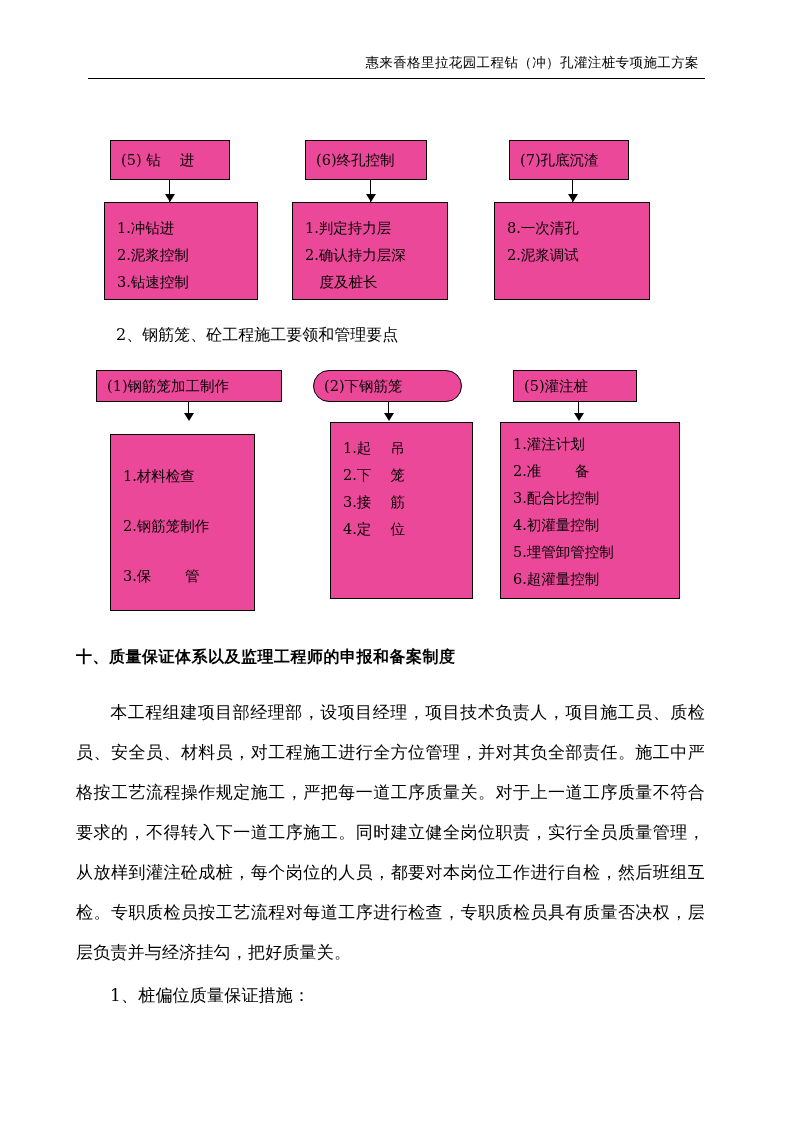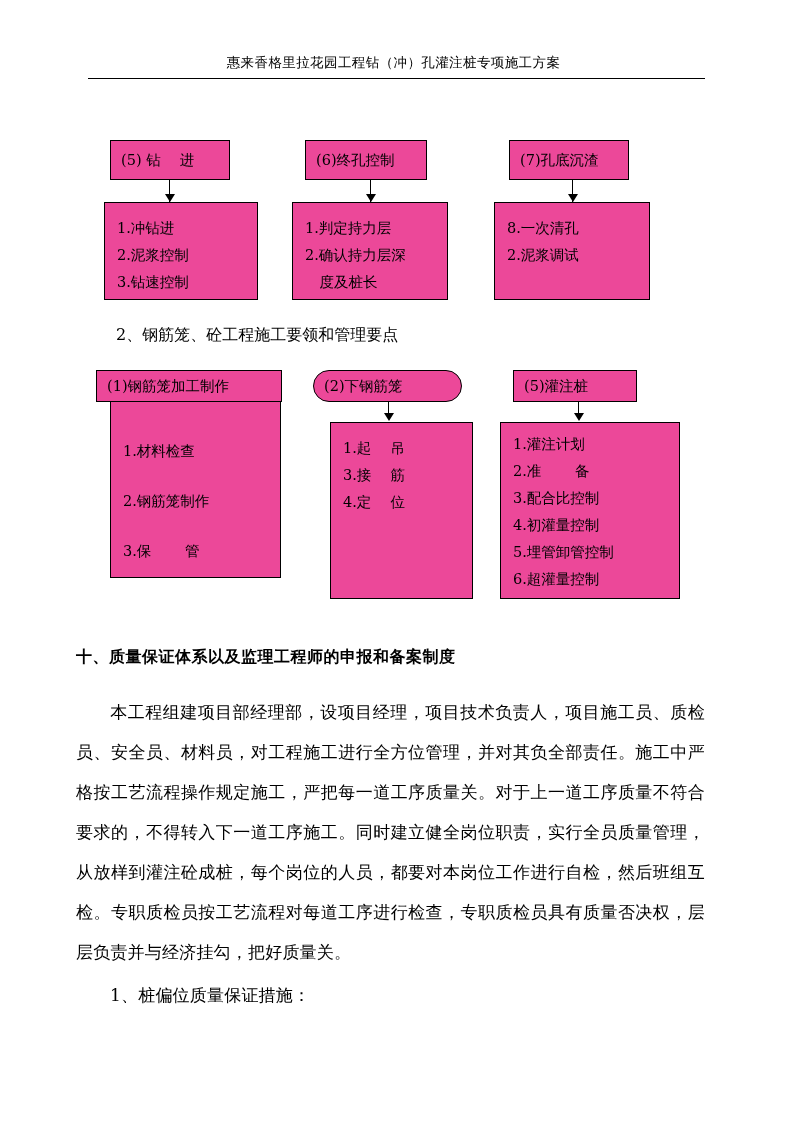--- a/index.html
+++ b/index.html
@@ -21,21 +21,21 @@
 
   
   .header {
     position: absolute;
     left: 88px;
     top: 52px;
     width: 617px;
     height: 26px;
     border-bottom: 1.6px solid #000;
     display: flex;
-    justify-content: center;
+    justify-content: flex-end;
     align-items: flex-start;
     font-size: 13.5px;
     line-height: 20px;
     letter-spacing: 0.4px;
   }
   .header-left { white-space: nowrap; }
   .header-right { white-space: nowrap; padding-right: 6px; }
 
   
   .flow-group { position: absolute; }
@@ -155,35 +155,36 @@
   </div>
 
   <div class="sub-heading" style="left:116px; top:323px;">2、钢筋笼、砼工程施工要领和管理要点</div>
 
   <div class="flow-group">
     <div class="flow-box head-box" style="left:96px; top:370px; width:186px; height:32px;">
       <span class="btxt">(1)钢筋笼加工制作</span>
     </div>
     <div class="conn" style="left:188px; top:402px; height:17px;"></div>
     <div class="arrowhead" style="left:184px; top:413px;"></div>
-    <div class="flow-box body-box loose" style="left:110px; top:401px; width:171px; height:177px; padding-top:24px;">
+    <div class="flow-box body-box loose" style="left:110px; top:434px; width:145px; height:177px; padding-top:16px;">
       <div class="line">1.材料检查</div>
       <div class="line">2.钢筋笼制作</div>
       <div class="line">3.保　　 管</div>
     </div>
   </div>
 
   <div class="flow-group">
     <div class="flow-box head-box" style="left:313px; top:370px; width:149px; height:32px;border-radius:16px;">
       <span class="btxt">(2)下钢筋笼</span>
     </div>
     <div class="conn" style="left:388px; top:402px; height:17px;"></div>
     <div class="arrowhead" style="left:384px; top:413px;"></div>
     <div class="flow-box body-box tight4" style="left:330px; top:422px; width:143px; height:177px; padding-top:12px;">
       <div class="line">1.起　 吊</div>
+      <div class="line">2.下　 笼</div>
       <div class="line">3.接　 筋</div>
       <div class="line">4.定　 位</div>
     </div>
   </div>
 
   <div class="flow-group">
     <div class="flow-box head-box" style="left:513px; top:370px; width:124px; height:32px;">
       <span class="btxt">(5)灌注桩</span>
     </div>
     <div class="conn" style="left:578px; top:402px; height:17px;"></div>

